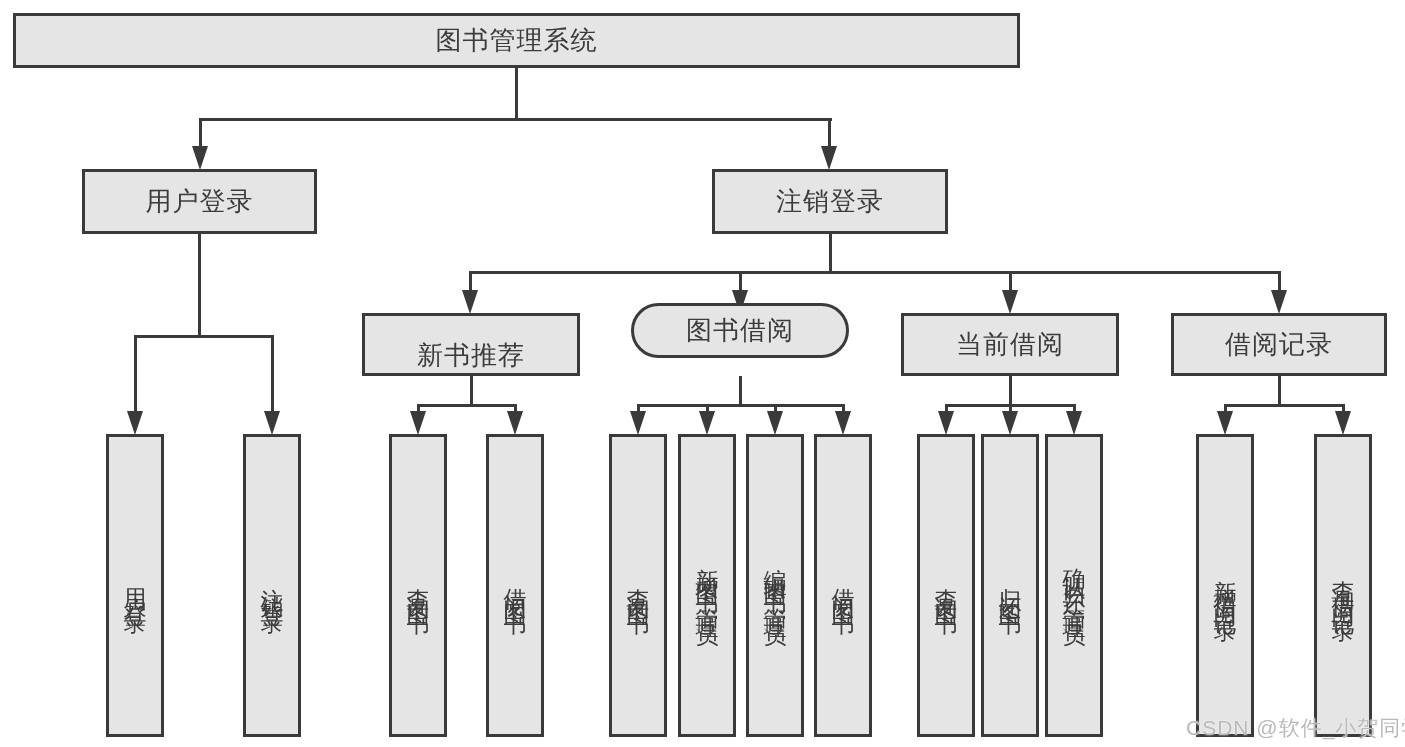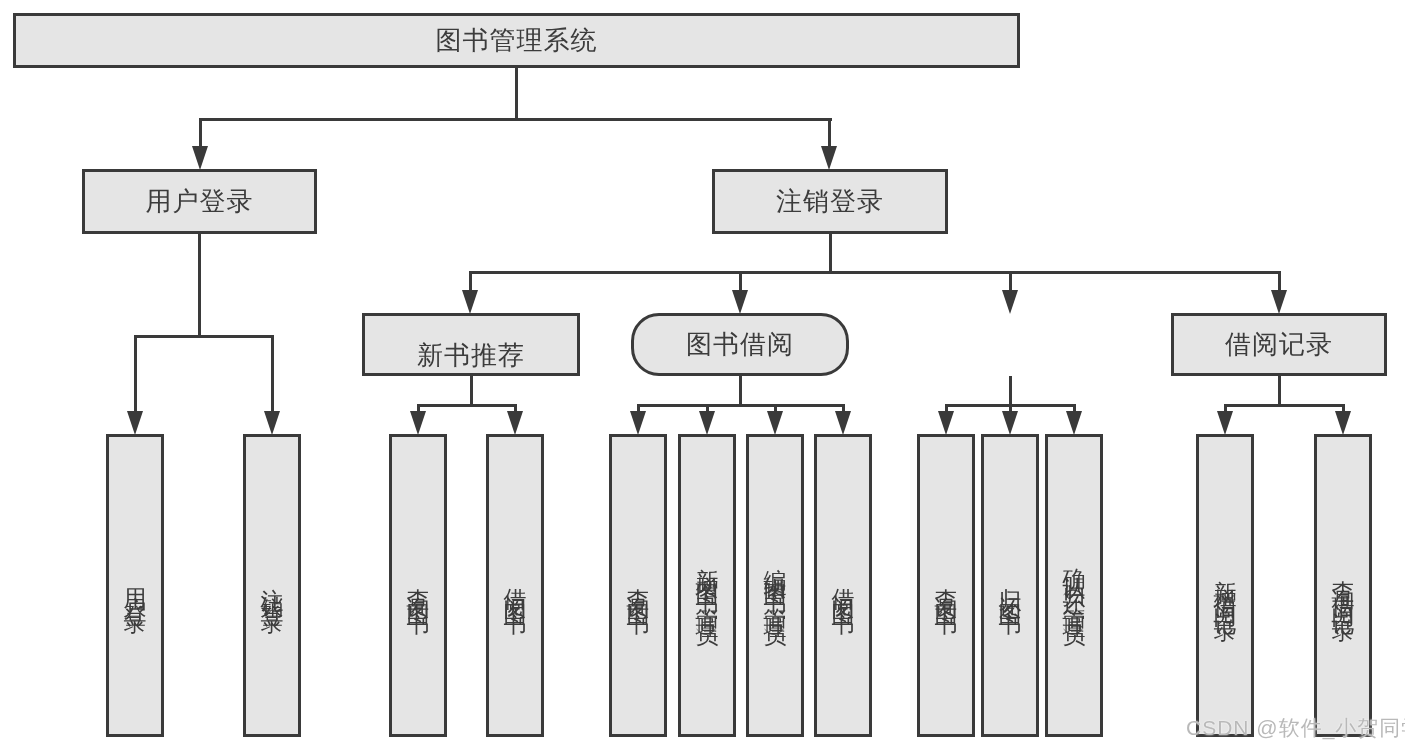--- a/index.html
+++ b/index.html
@@ -124,22 +124,25 @@
     </div>
     <div class="box" style="left: 82px; top: 169px; width: 235px; height: 65px;">
       <span class="lbl">用户登录</span>
     </div>
     <div class="box" style="left: 712px; top: 169px; width: 236px; height: 65px;">
       <span class="lbl">注销登录</span>
     </div>
     <div class="box" style="left: 362px; top: 313px; width: 218px; height: 63px; align-items: flex-end;">
       <span class="lbl">新书推荐</span>
     </div>
-    <div class="box" style="left: 631px; top: 313px; width: 218px; height: 63px; border-radius: 28px;">
+    <div class="box" style="left: 631px; top: 303px; width: 218px; height: 55px; border-radius: 28px;">
       <span class="lbl">图书借阅</span>
+    </div>
+    <div class="box" style="left: 901px; top: 313px; width: 218px; height: 63px;">
+      <span class="lbl">当前借阅</span>
     </div>
     <div class="box" style="left: 1171px; top: 313px; width: 216px; height: 63px;">
       <span class="lbl">借阅记录</span>
     </div>
     <div class="box vertical" style="left: 106px; top: 434px; width: 58px; height: 303px;">
       <span class="lbl">用户登录</span>
     </div>
     <div class="box vertical" style="left: 243px; top: 434px; width: 58px; height: 303px;">
       <span class="lbl">注销登录</span>
     </div>

